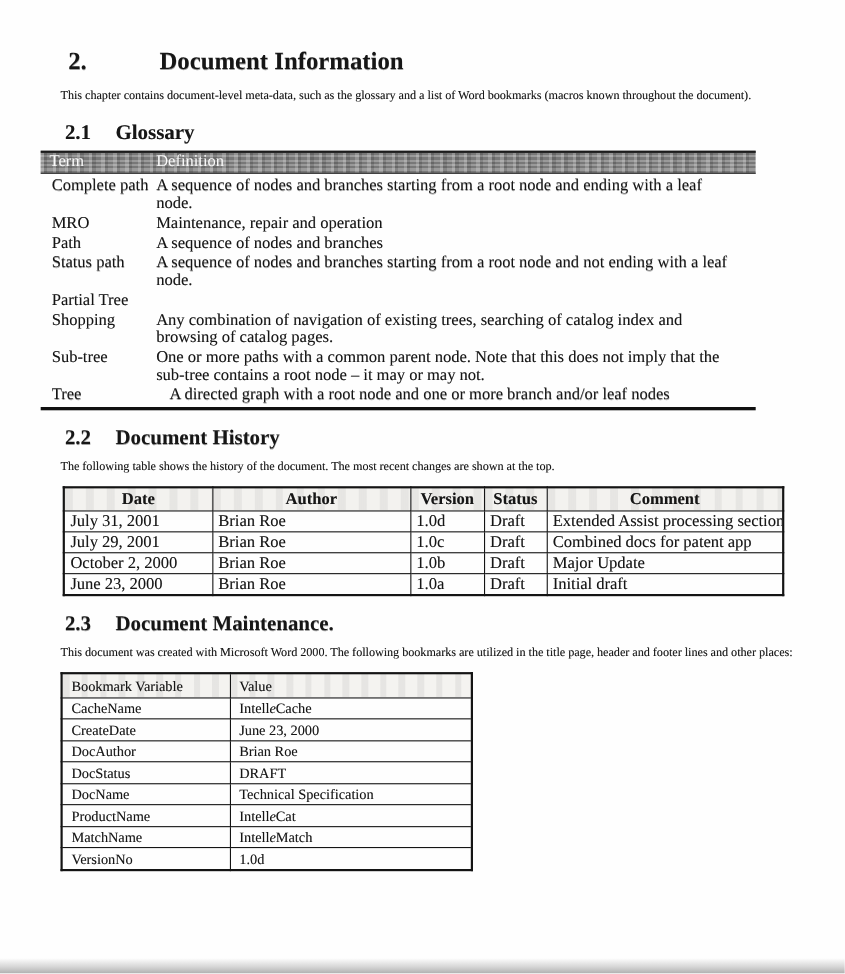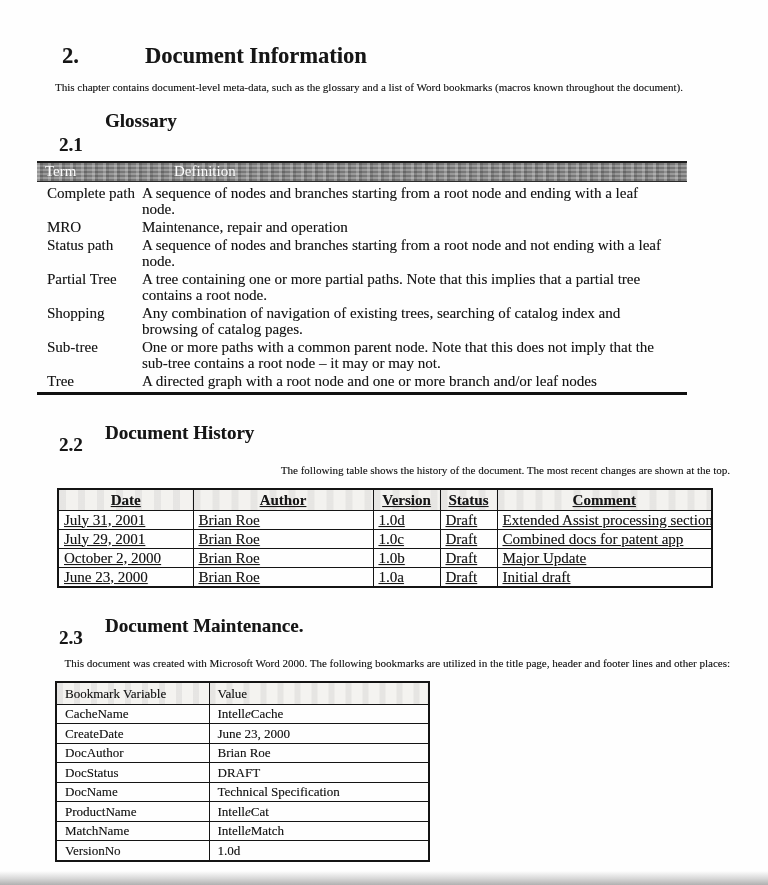--- a/index.html
+++ b/index.html
@@ -10,51 +10,49 @@
     color:#161616;
     position:relative;
     overflow:hidden;
     text-shadow:0.2px 0.2px 0.45px rgba(25,25,25,0.4);
   }
   .page { padding:42px 38px 0 55px; }
 
   .sec-h1 { display:flex; font-size:22.5px; font-weight:bold; margin:0 0 9px 7px; line-height:27px; }
   .sec-h1 .num { width:83px; flex:none; }
   .sec-h2 { display:flex; font-size:19px; font-weight:bold; margin:0 0 5px 4px; line-height:23px; }
-  .sec-h2 .num { width:46px; flex:none;margin-top:24px; }
+  .sec-h2 .num { width:46px; flex:none; }
   .body-p { font-size:11px; line-height:19px; margin:0 0 10px 0; max-width:682px; }
   .mb12 { margin-bottom:12px; }
-  .mb8  { margin-bottom:8px;text-align:right; }
+  .mb8  { margin-bottom:8px; }
   .mt14 { margin-top:14px;align-items:center; }
 
   
   .gloss { width:650px; margin:3px 0 14px -18px; border-bottom:3px solid #101010; }
   .gloss-head {
     display:grid; grid-template-columns:97px 1fr;
     background-color:#8f8f8f;
     background-image:
       repeating-linear-gradient(90deg, rgba(255,255,255,0.20) 0 3px, rgba(0,0,0,0.14) 3px 6px, rgba(255,255,255,0) 6px 11px),
       repeating-linear-gradient(0deg, rgba(0,0,0,0.16) 0 2px, rgba(255,255,255,0.10) 2px 4px);
     color:#fafafa;
     font-size:15px; line-height:15px;
     padding:1px 0 2px 8px;
     border-top:2px solid #1c1c1c;
     border-bottom:1px solid #2b2b2b;
     text-shadow:none;
-    gap:32px;
   }
   .gloss-row { display:grid; grid-template-columns:95px 1fr; padding:1px 12px 1px 10px; font-size:15px; line-height:16px; }
   .gloss-row .def { padding-right:6px; }
 
   
   table.hist {
     border-collapse:collapse; table-layout:fixed;
     width:654px; margin-left:2px; font-size:15px;
     border:2px solid #141414;
-    text-decoration:underline;
   }
   table.hist th, table.hist td {
     border:1px solid #141414;
     padding:0.5px 5px;
     line-height:17px;
     white-space:nowrap; overflow:hidden;
   }
   table.hist th {
     font-weight:bold; text-align:center; line-height:19px;
     background-color:#f3f2ef;
@@ -109,36 +107,39 @@
     </div>
     <div class="gloss-row" style="padding-top:3px;">
       <span class="term">Complete path</span>
       <span class="def">A sequence of nodes and branches starting from a root node and ending with a leaf node.</span>
     </div>
     <div class="gloss-row">
       <span class="term">MRO</span>
       <span class="def">Maintenance, repair and operation</span>
     </div>
     <div class="gloss-row">
+      <span class="term">Path</span>
+      <span class="def">A sequence of nodes and branches</span>
+    </div>
+    <div class="gloss-row">
       <span class="term">Status path</span>
       <span class="def">A sequence of nodes and branches starting from a root node and not ending with a leaf node.</span>
     </div>
     <div class="gloss-row">
       <span class="term">Partial Tree</span>
-      <span class="def">A tree containing one or more partial paths.  Note that this implies that a partial tree contains a root node.</span>
     </div>
     <div class="gloss-row">
       <span class="term">Shopping</span>
       <span class="def">Any combination of navigation of existing trees, searching of catalog index and browsing of catalog pages.</span>
     </div>
     <div class="gloss-row">
       <span class="term">Sub-tree</span>
       <span class="def">One or more paths with a common parent node.  Note that this does not imply that the sub-tree contains a root node – it may or may not.</span>
     </div>
-    <div class="gloss-row" style="padding-bottom:3px;">
+    <div class="gloss-row" style="padding-bottom:3px;gap:12px;">
       <span class="term">Tree</span>
       <span class="def">A directed graph with a root node and one or more branch and/or leaf nodes</span>
     </div>
   </div>
 
   <h2 class="sec-h2 mt14">
     <span class="num">2.2</span>
     <span>Document History</span>
   </h2>
   <p class="body-p mb8">The following table shows the history of the document.  The most recent changes are shown at the top.</p>

